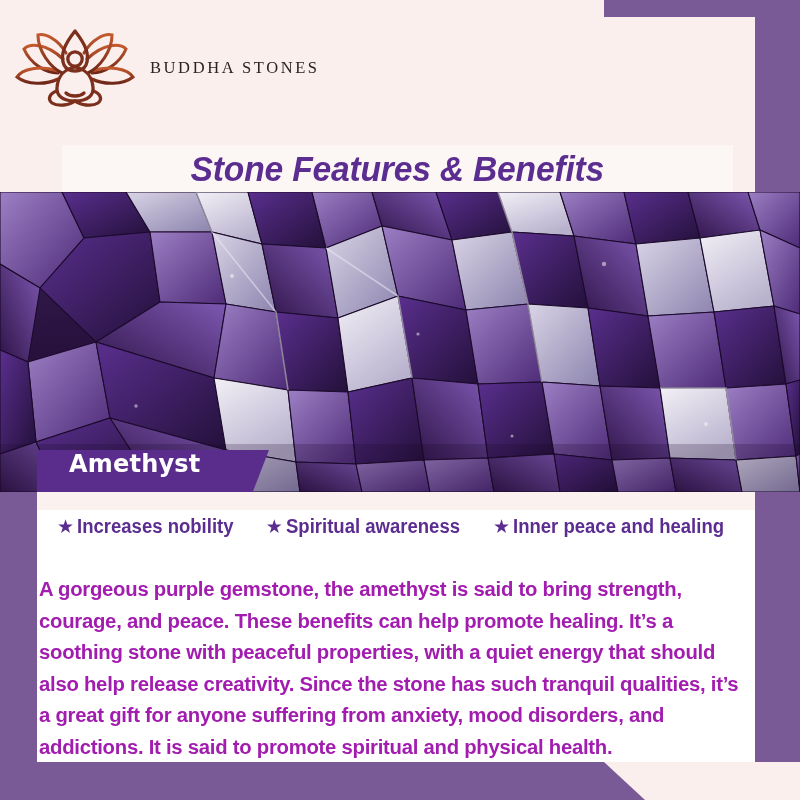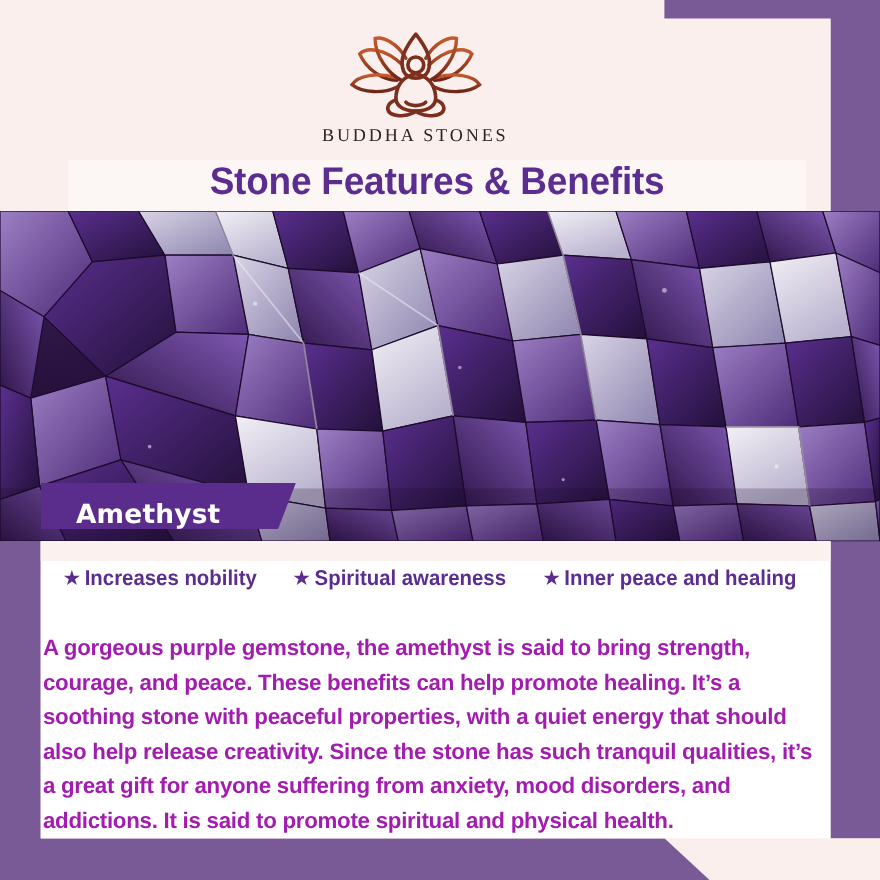--- a/index.html
+++ b/index.html
@@ -64,21 +64,21 @@
     right: 45px;
     height: 175px;
     background: #faefed;
   }
   .logo-wrap {
     position: absolute;
     top: 6px;
     left: 0;
     right: 0;
     display: flex;
-    flex-direction: column;
+    flex-direction: row;
     align-items: center;
   }
   .logo-mark {
     width: 150px;
     height: 88px;
     display: block;
   }
   .logo-text {
     margin-top: 2px;
     font-family: "Liberation Serif", serif;
@@ -89,21 +89,23 @@
   }
 
   .title-band {
     position: absolute;
     top: 128px;
     left: 62px;
     right: 22px;
     height: 48px;
     background: #fcf6f4;
     display: flex;
+    align-items: center;
     justify-content: center;
+    font-style: italic;
   }
   .title-band h1 {
     margin: 0;
     font-family: "Liberation Sans Narrow", "Liberation Sans", sans-serif;
     font-size: 35px;
     font-weight: bold;
     color: #5b2d90;
     letter-spacing: -0.2px;
     transform: scaleX(0.96);
   }
@@ -116,27 +118,27 @@
     width: 800px;
     height: 300px;
     overflow: hidden;
     background: #2c1442;
   }
   .photo-band svg { display: block; }
 
   .stone-label {
     position: absolute;
     left: 37px;
-    top: 439px;
+    top: 450px;
     width: 232px;
     height: 42px;
     background: #5a2d8c;
     clip-path: polygon(0 0, 100% 0, 93% 100%, 0 100%);
     display: flex;
-    align-items: flex-end;
+    align-items: flex-start;
   }
   .stone-label span {
     margin-left: 32px;
     font-family: "DejaVu Sans", sans-serif;
     font-size: 24px;
     font-weight: bold;
     color: #ffffff;
     letter-spacing: 0.2px;
   }
 

